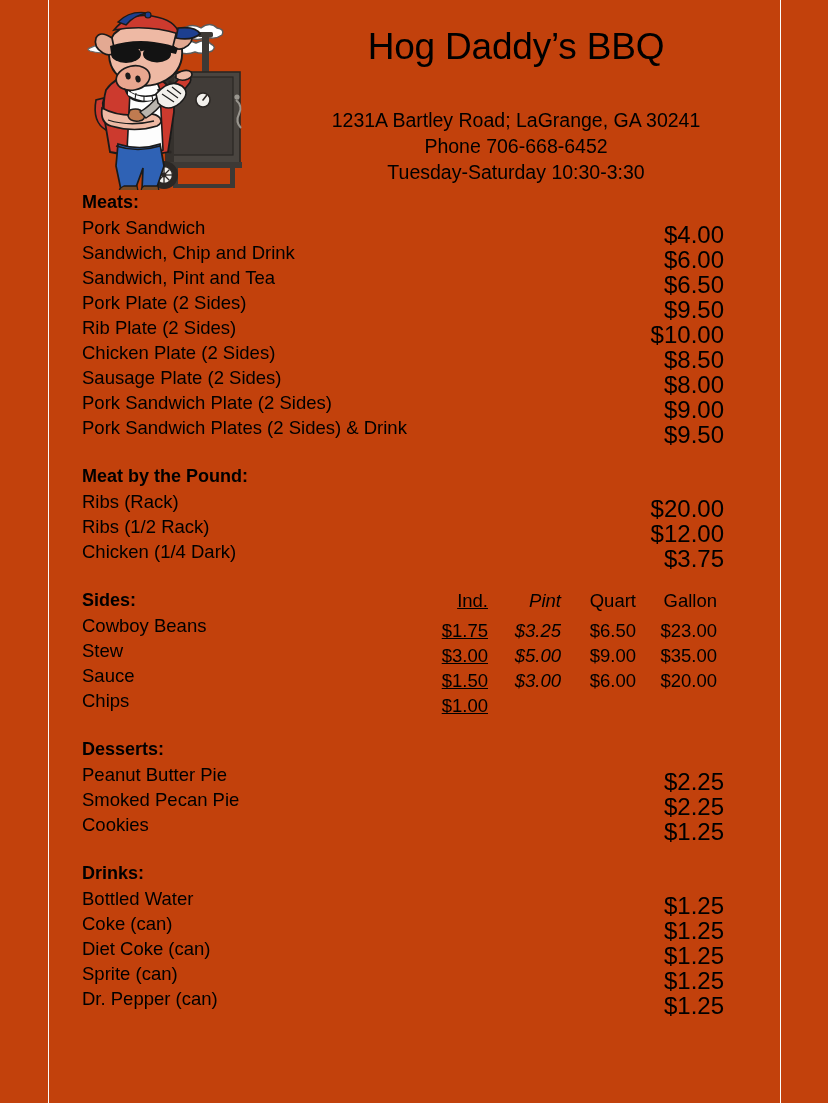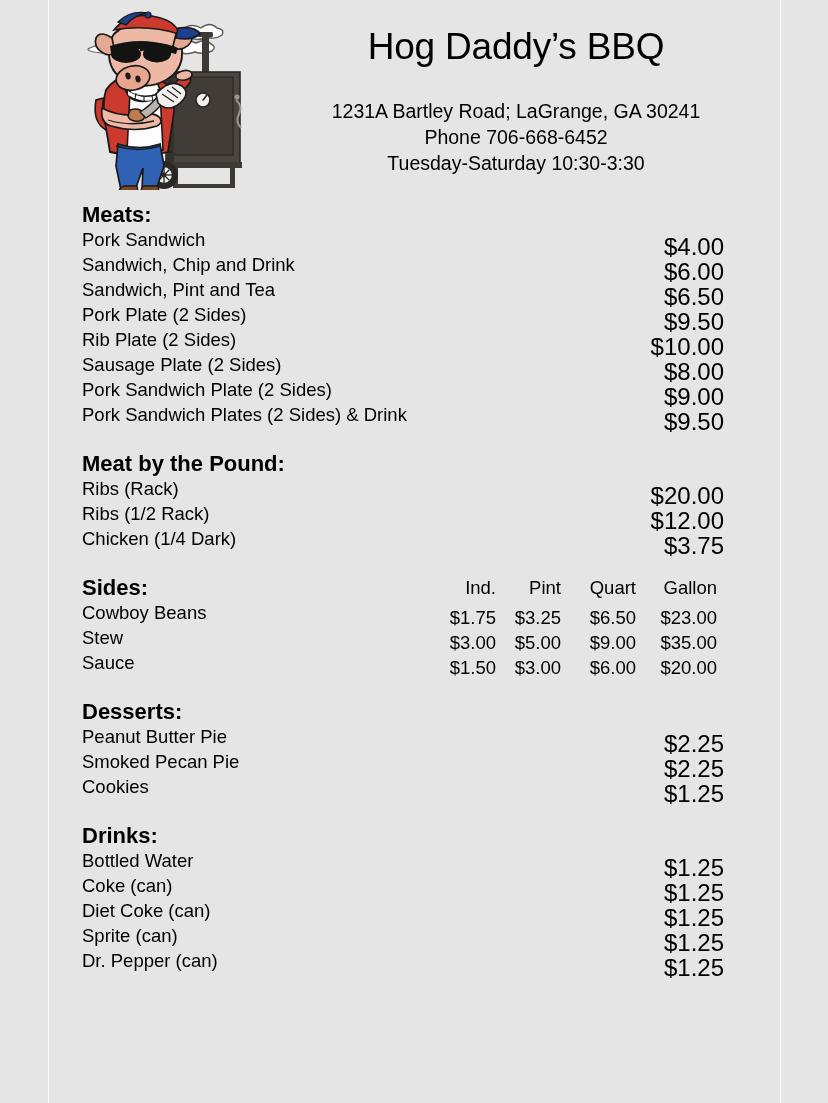--- a/index.html
+++ b/index.html
@@ -8,21 +8,21 @@
     background: #ffffff;
   }
   body {
     font-family: "Liberation Sans", sans-serif;
     -webkit-font-smoothing: antialiased;
   }
   .page {
     position: relative;
     width: 828px;
     height: 1103px;
-    background: #e5e5e5;
+    background: #c2410c;
     overflow: hidden;
   }
   
   .page-edge-left {
     position: absolute;
     left: 48px; top: 0; width: 1px; height: 1103px;
     background: #fbfbf9;
   }
   .page-edge-right {
     position: absolute;
@@ -53,21 +53,21 @@
   }
   .shop-title {
     font-size: 37px;
     font-weight: 400;
     line-height: 1.05;
     color: #000000;
     margin: 28px 0 0 0;
     letter-spacing: -0.2px;
   }
   .addr-lines {
-    margin-top: 31px;
+    margin-top: 40px;
   }
   .addr-line {
     font-size: 19.5px;
     line-height: 26px;
     color: #000000;
   }
 
   
   .menu {
     position: absolute;
@@ -78,25 +78,24 @@
   .section {
     margin-bottom: 24px;
   }
   .section:last-child { margin-bottom: 0; }
 
   .section-head {
     position: relative;
     height: 25px;
   }
   .section-title {
-    font-size: 22px;
+    font-size: 18px;
     font-weight: bold;
     color: #000000;
     line-height: 25px;
-    margin-top: 12px;
   }
 
   .row {
     position: relative;
     height: 25px;
   }
   .item-name {
     font-size: 18.5px;
     color: #000000;
     line-height: 25px;
@@ -117,22 +116,22 @@
   
   .col-head, .col-cell {
     position: absolute;
     top: 0;
     text-align: right;
     font-size: 18.5px;
     line-height: 25px;
     color: #000000;
     white-space: nowrap;
   }
-  .col-ind    { right: 228px; width: 90px; }
-  .col-pint   { right: 163px; width: 90px; }
+  .col-ind    { right: 236px; width: 90px; text-decoration: underline; }
+  .col-pint   { right: 163px; width: 90px; font-style: italic; }
   .col-quart  { right: 88px;  width: 90px; }
   .col-gallon { right: 7px;   width: 90px; }
   .col-cell { top: 5px; }
 </style>
 </head>
 <body>
 
 <div class="page">
   <div class="page-edge-left"></div>
   <div class="page-edge-right"></div>
@@ -280,20 +279,24 @@
         </div>
         <div class="row">
           <div class="item-name">Pork Plate (2 Sides)</div>
           <div class="price">$9.50</div>
         </div>
         <div class="row">
           <div class="item-name">Rib Plate (2 Sides)</div>
           <div class="price">$10.00</div>
         </div>
         <div class="row">
+          <div class="item-name">Chicken Plate (2 Sides)</div>
+          <div class="price">$8.50</div>
+        </div>
+        <div class="row">
           <div class="item-name">Sausage Plate (2 Sides)</div>
           <div class="price">$8.00</div>
         </div>
         <div class="row">
           <div class="item-name">Pork Sandwich Plate (2 Sides)</div>
           <div class="price">$9.00</div>
         </div>
         <div class="row">
           <div class="item-name">Pork Sandwich Plates (2 Sides) &amp; Drink</div>
           <div class="price">$9.50</div>
@@ -338,20 +341,24 @@
           <div class="col-cell col-quart">$9.00</div>
           <div class="col-cell col-gallon">$35.00</div>
         </div>
         <div class="row">
           <div class="item-name">Sauce</div>
           <div class="col-cell col-ind">$1.50</div>
           <div class="col-cell col-pint">$3.00</div>
           <div class="col-cell col-quart">$6.00</div>
           <div class="col-cell col-gallon">$20.00</div>
         </div>
+        <div class="row">
+          <div class="item-name">Chips</div>
+          <div class="col-cell col-ind">$1.00</div>
+        </div>
       </div>
       <div class="section">
         <div class="section-head">
           <div class="section-title">Desserts:</div>
         </div>
         <div class="row">
           <div class="item-name">Peanut Butter Pie</div>
           <div class="price">$2.25</div>
         </div>
         <div class="row">

